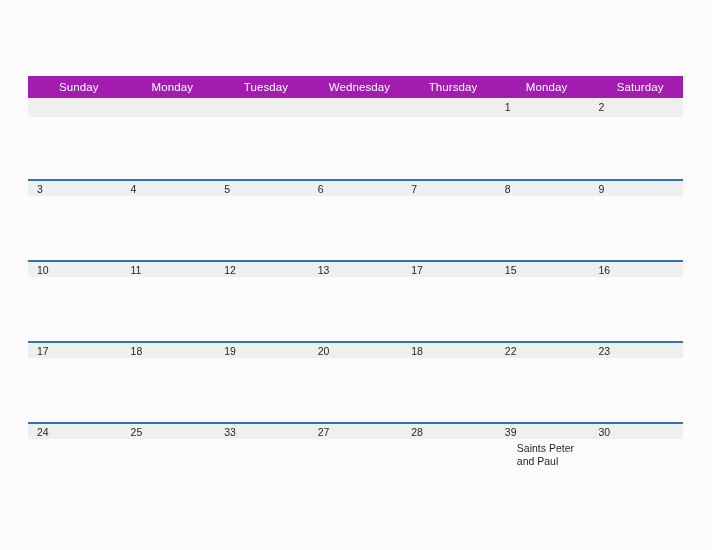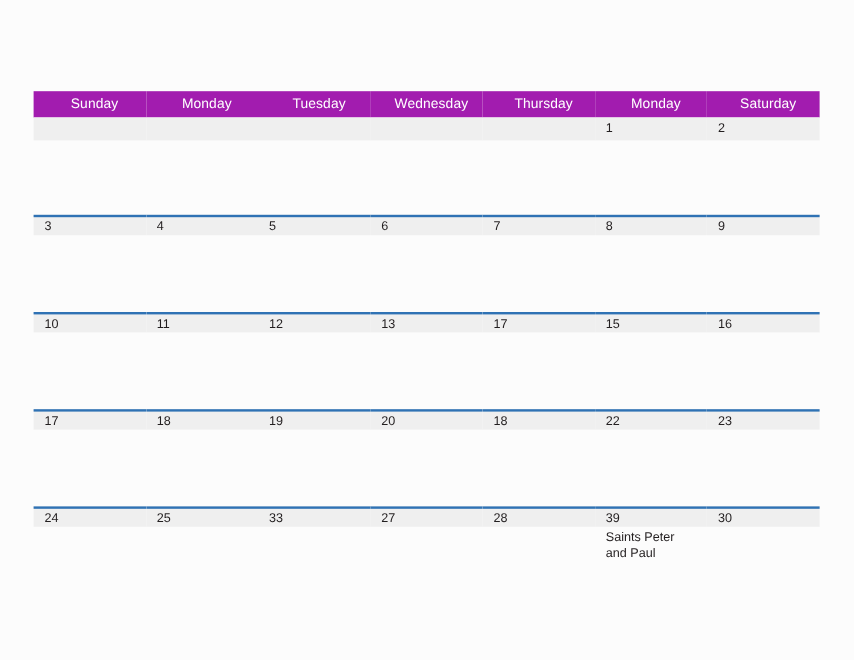--- a/index.html
+++ b/index.html
@@ -144,20 +144,21 @@
   }
 
   .events {
     padding: 3px 8px 0 9px;
     font-size: 10.5px;
     line-height: 13px;
     color: #231f20;
   }
   .event {
     display: block;
+    margin-left: 12px;
   }
 </style>
 </head>
 <body>
 
 <div class="page">
 
 
   <table class="calendar">
     <thead>

